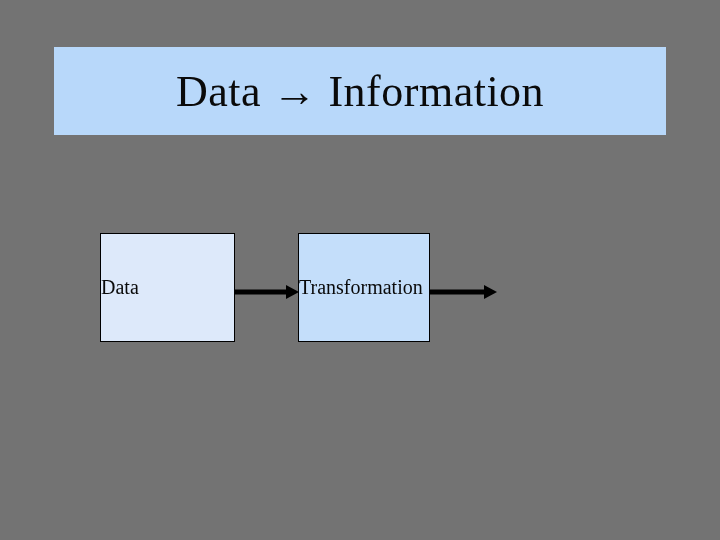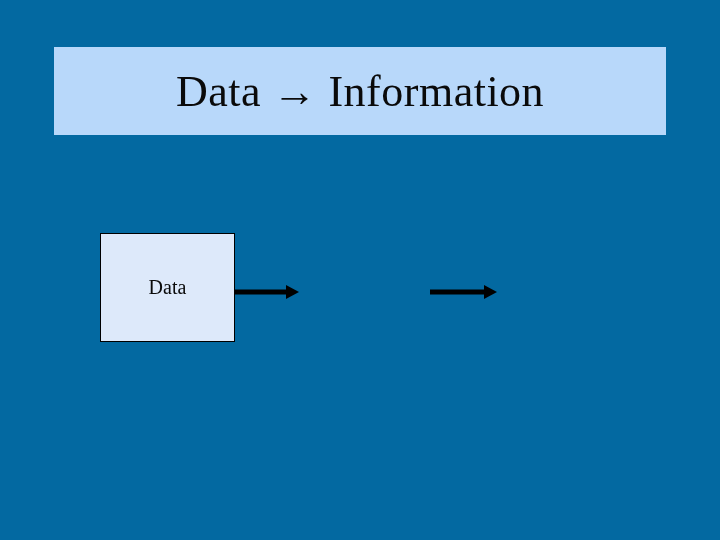--- a/index.html
+++ b/index.html
@@ -4,21 +4,21 @@
 <style>
   html, body {
     margin: 0;
     padding: 0;
     background: #ffffff;
   }
   .slide {
     position: relative;
     width: 720px;
     height: 540px;
-    background: #0369a1;
+    background: #737373;
     overflow: hidden;
     font-family: "Liberation Serif", "DejaVu Serif", serif;
   }
   .title-bar {
     position: absolute;
     left: 54px;
     top: 47px;
     width: 612px;
     height: 88px;
     background: #b8d8fa;
@@ -33,21 +33,20 @@
     letter-spacing: 0.5px;
   }
   .flow-box {
     position: absolute;
     top: 233px;
     height: 109px;
     border: 1px solid #000000;
     box-sizing: border-box;
     display: flex;
     align-items: center;
-    justify-content: center;
   }
   .flow-box .box-label {
     font-size: 20px;
     color: #0a0a0a;
     white-space: nowrap;
   }
   .box-data {
     left: 100px;
     width: 135px;
     background: #dde9fa;
@@ -87,20 +86,23 @@
 
   <div class="flow-box box-data">
     <span class="box-label">Data</span>
   </div>
 
   <svg class="arrow arrow-1" viewBox="0 0 64 16" xmlns="http://www.w3.org/2000/svg">
     <line x1="0" y1="8" x2="53" y2="8" stroke-width="5" stroke="#000000"></line>
     <polygon points="51,1 64,8 51,15" fill="#000000"></polygon>
   </svg>
 
+  <div class="flow-box box-transformation">
+    <span class="box-label">Transformation</span>
+  </div>
 
   <svg class="arrow arrow-2" viewBox="0 0 67 16" xmlns="http://www.w3.org/2000/svg">
     <line x1="0" y1="8" x2="56" y2="8" stroke-width="5" stroke="#000000"></line>
     <polygon points="54,1 67,8 54,15" fill="#000000"></polygon>
   </svg>
 
 
 </div>
 
 </body></html>

